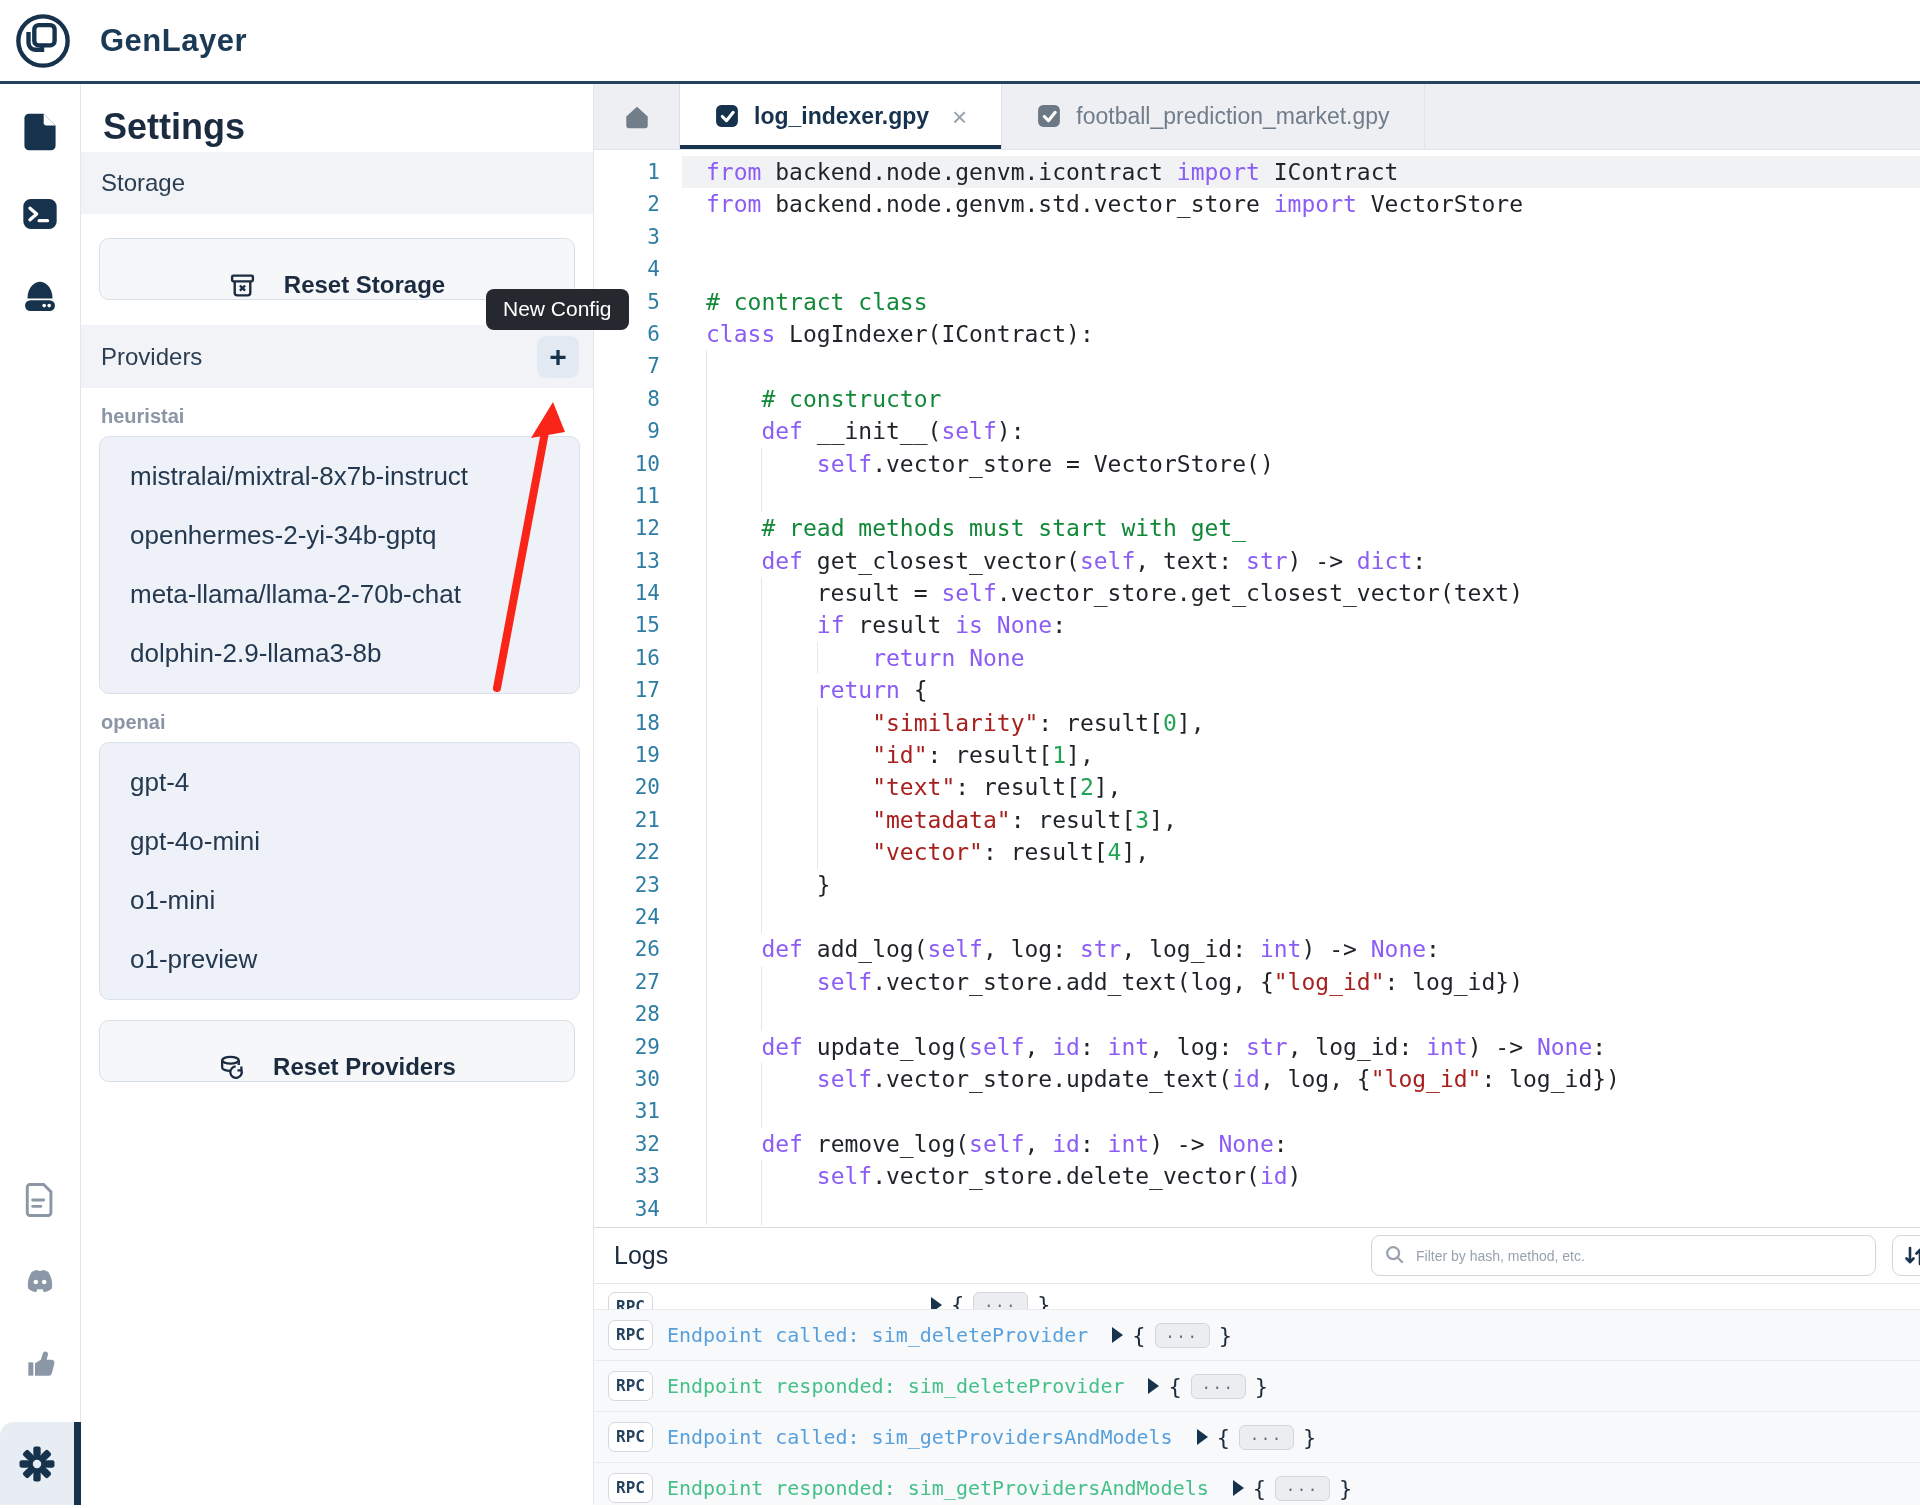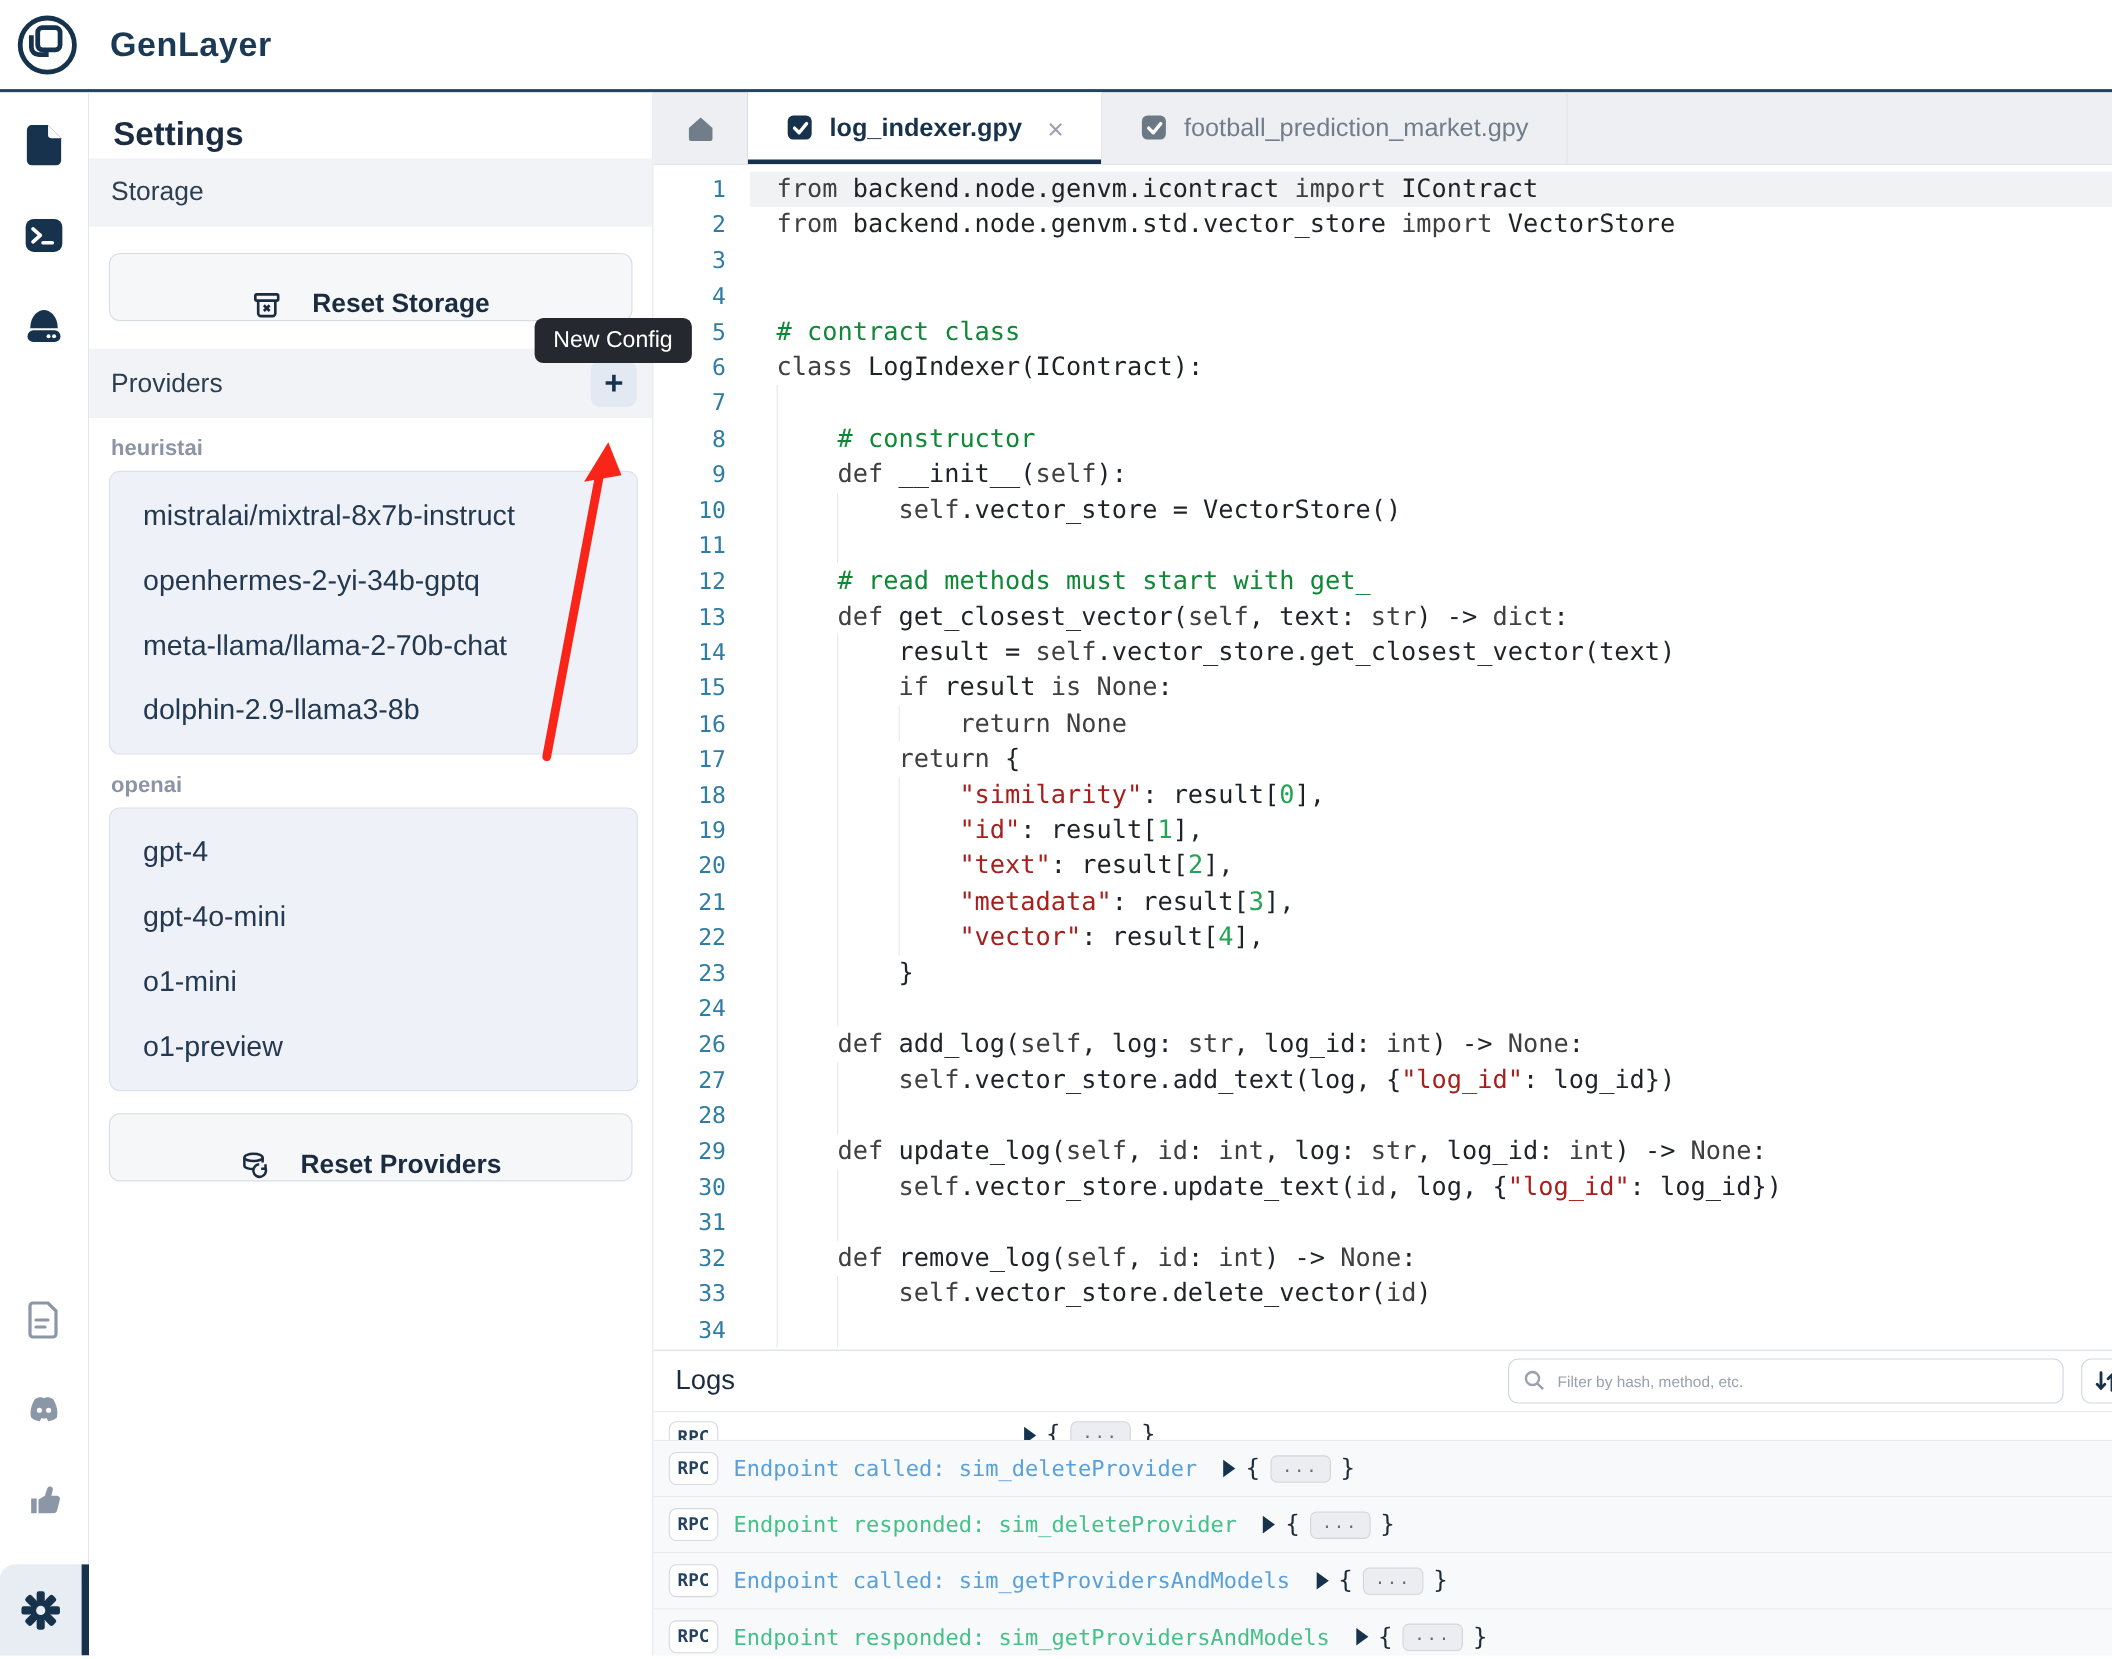--- a/index.html
+++ b/index.html
@@ -24,21 +24,21 @@
   .rail-btn svg { width:44px; height:44px; }
   .rail-btn.small svg { width:40px; height:40px; }
   .gear-block { width:81px; height:83px; background:#e8edf3; border-right:7px solid #16324c;
     border-radius:14px 0 0 0; display:flex; align-items:center; justify-content:center;
     margin-bottom:0; align-self:stretch; }
   .gear-block svg { width:42px; height:42px; }
 
   
   .settings { width:513px; flex:none; border-right:1px solid #e2e5ea; background:#fff;
     position:relative; }
-  .settings h1 { font-size:30px; font-weight:600; color:#1b2b40; padding:22px 0 4px 22px; }
+  .settings h1 { font-size:36px; font-weight:600; color:#1b2b40; padding:22px 0 4px 22px; }
   .band { height:62px; background:#f1f3f6; display:flex; align-items:center;
     padding:0 14px 0 20px; font-size:24px; color:#2c3e52; }
   .band.providers { height:63px; justify-content:space-between; margin-top:25px; }
   .plus-btn { width:42px; height:42px; border-radius:9px; background:#e2e9f2; border:none;
     font-size:30px; font-weight:600; color:#16324c; line-height:38px; cursor:pointer; }
   .big-btn { margin:24px 19px 0 18px; width:476px; height:62px; background:#f6f7f9;
     border:1px solid #d8dee6; border-radius:10px; display:flex; align-items:flex-end;
     justify-content:center; gap:28px; font-size:24px; font-weight:700; color:#1b2b40;
     cursor:pointer; font-family:"Liberation Sans",sans-serif; }
   .big-btn svg { width:27px; height:27px; }
@@ -72,21 +72,21 @@
 
   
   .code { flex:1; background:#fff; overflow:hidden; padding-top:6px;
     font-family:"DejaVu Sans Mono", monospace; font-size:23px; }
   .cl { display:flex; height:32.4px; line-height:32.4px; }
   .ln { width:88px; flex:none; text-align:right; padding-right:22px; color:#2e7da4;
     font-size:21px; }
   .lc { flex:1; position:relative; padding-left:24px; white-space:pre; color:#1f2328; }
   .lc.hl { background:#f1f2f4; }
   .guide { position:absolute; top:0; bottom:0; width:1px; background:#e4e7ec; }
-  .tk-k { color:#404040;text-align:center; }
+  .tk-k { color:#8b5cf6;text-align:center; }
   .tk-c { color:#118837; }
   .tk-s { color:#a8201d; }
   .tk-nu { color:#22a355; }
   .tk-p { color:#1f2328; }
 
   
   .logs { height:278px; flex:none; border-top:1px solid #d8dce1; display:flex;
     flex-direction:column; background:#fff; }
   .logs-header { height:56px; flex:none; display:flex; align-items:center;
     padding-left:20px; border-bottom:1px solid #e4e7eb; }

